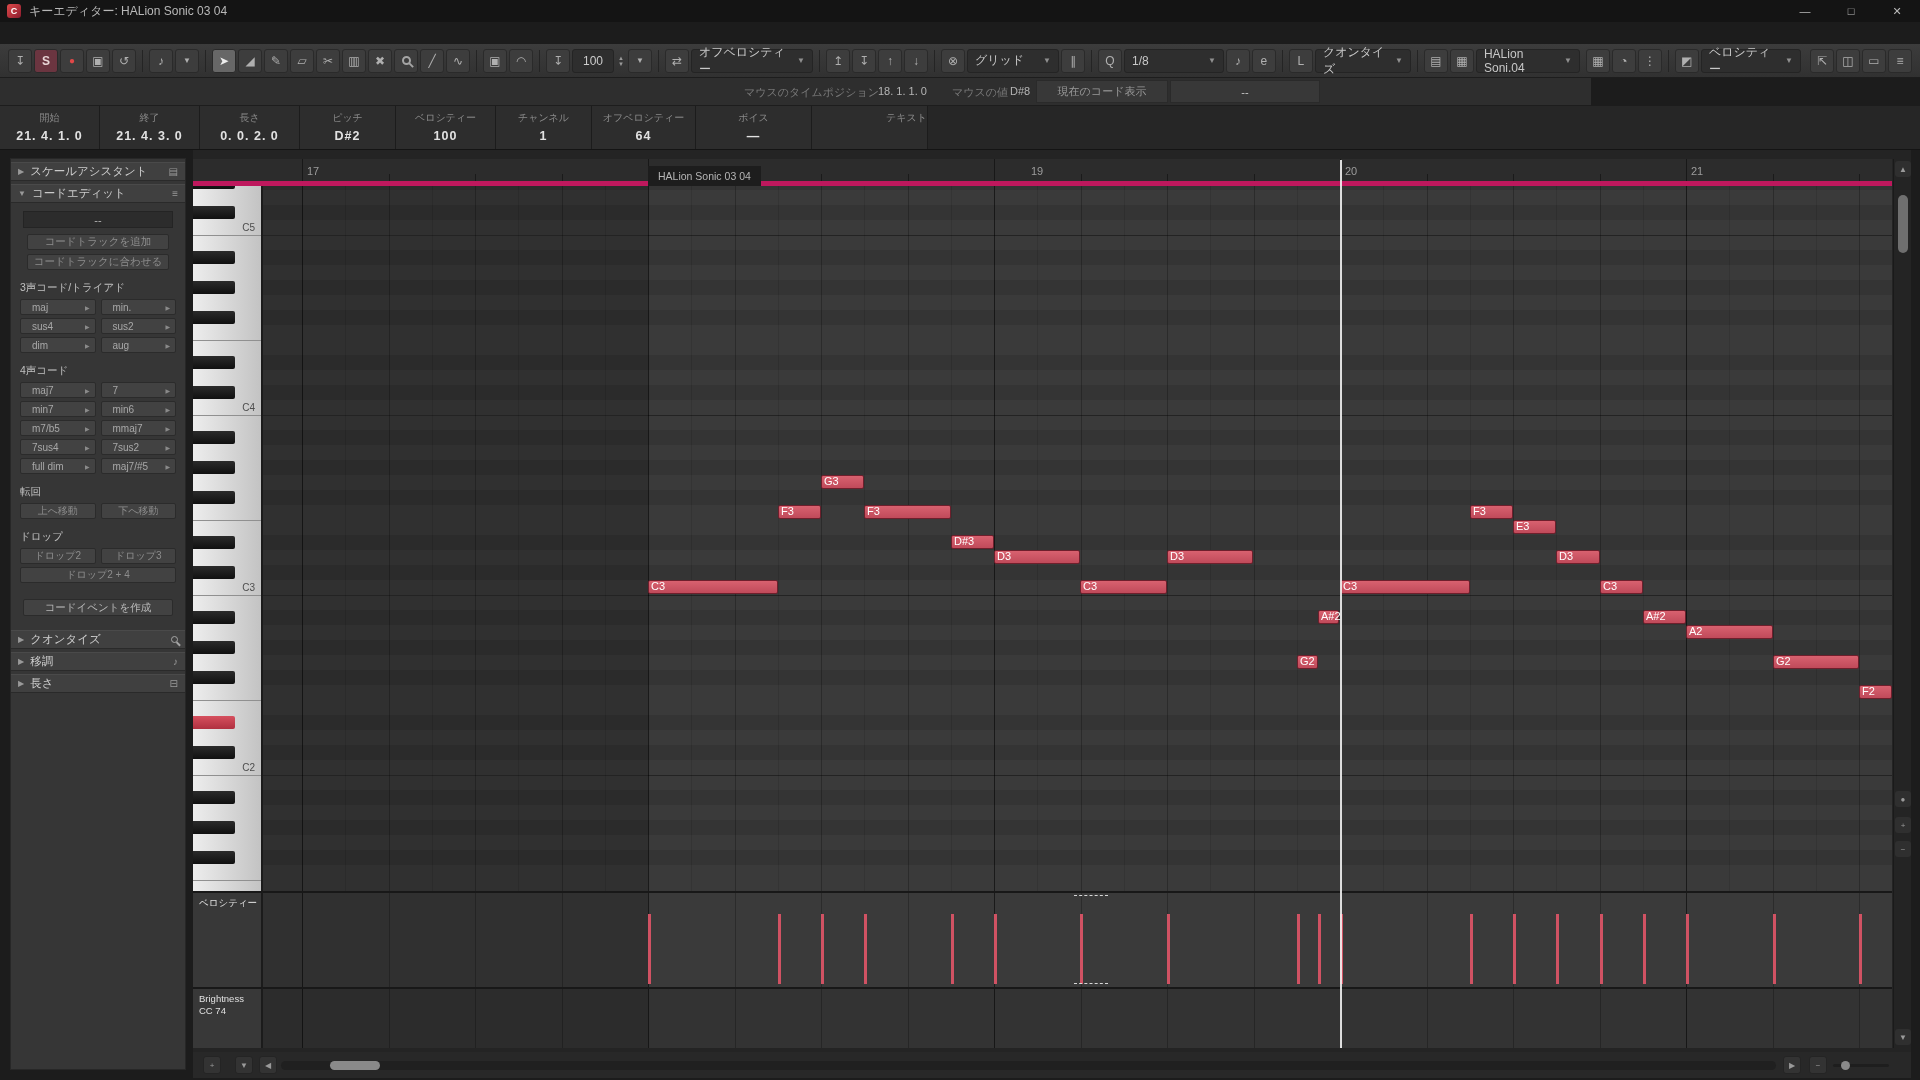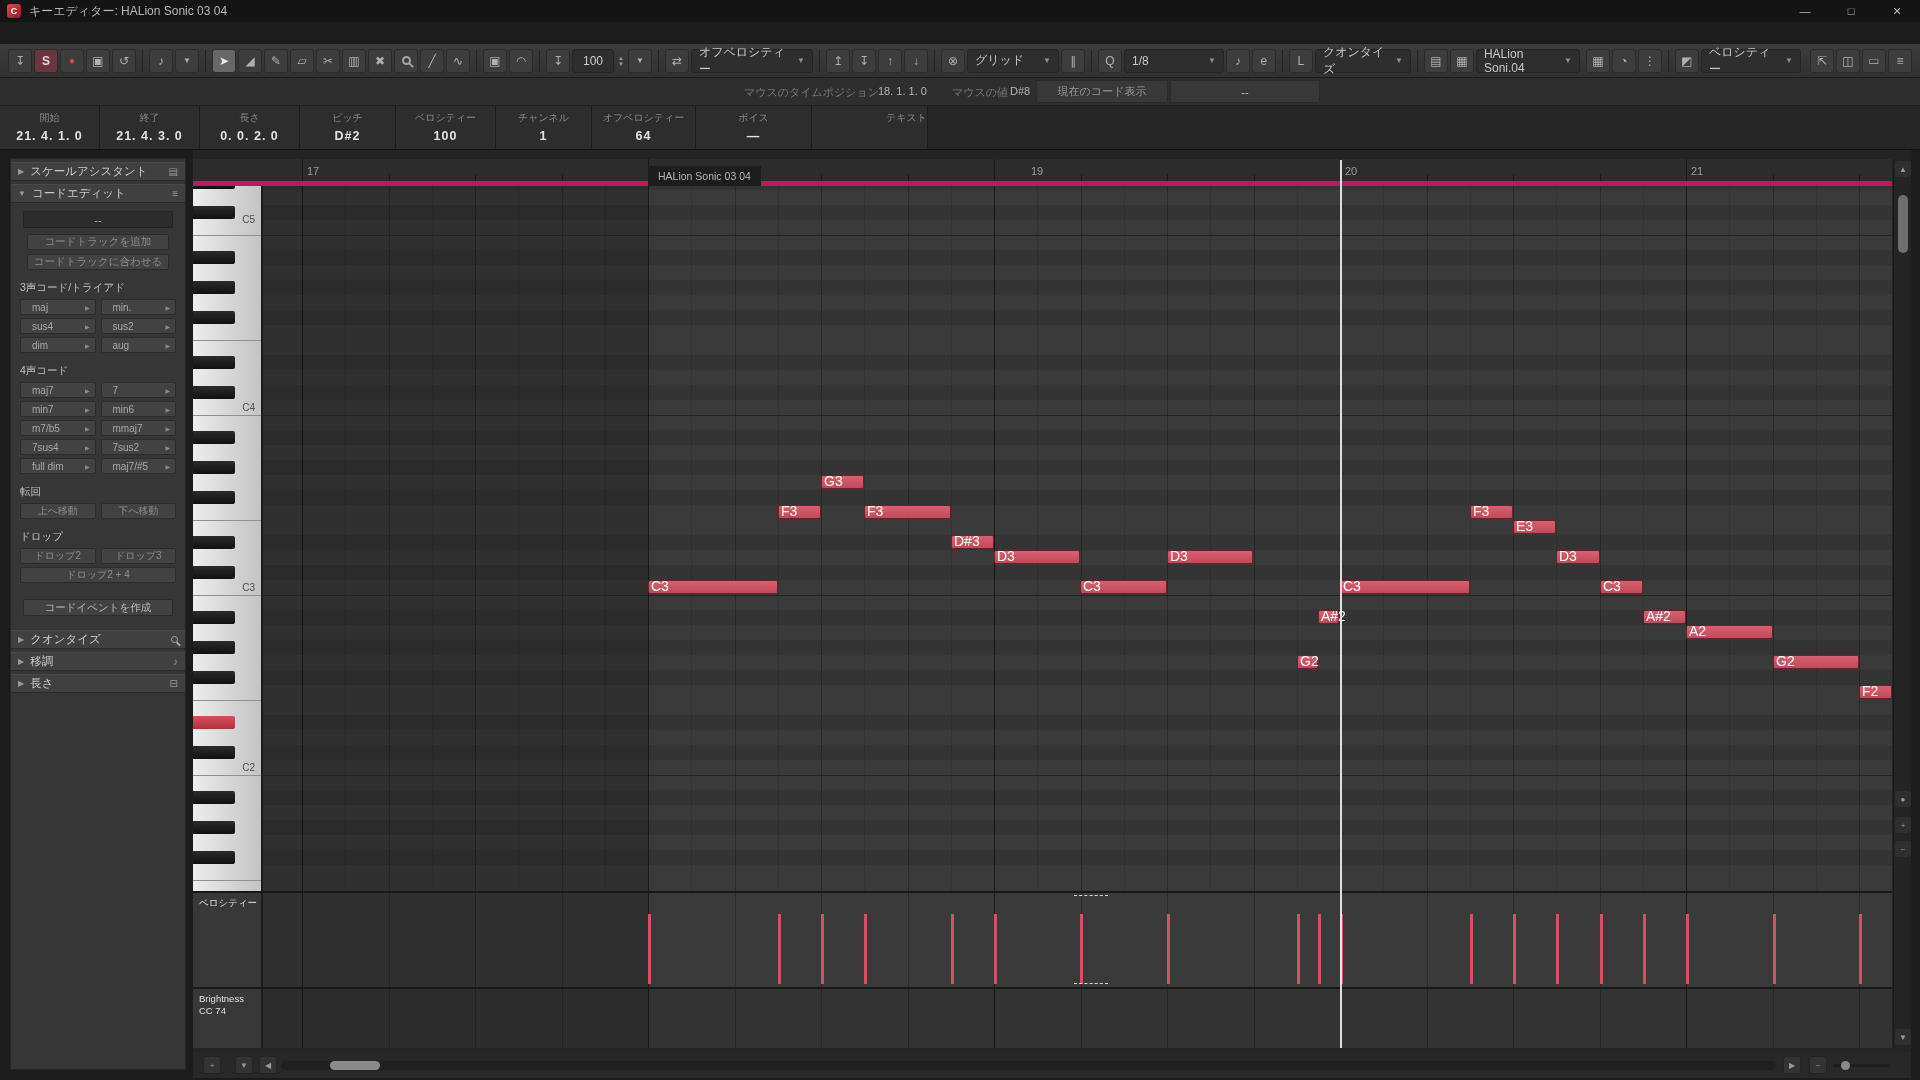--- a/index.html
+++ b/index.html
@@ -28,21 +28,21 @@
   .tb-dd{display:flex;align-items:center;gap:6px;height:24px;background:#2e2e2e;border:1px solid #242424;border-radius:3px;font-size:12px;color:#c8c8c8;padding:0 7px;flex:none;}
   .tb-dd .dd-arrow{font-size:8px;color:#8f8f8f;margin-left:auto;}
   .tb-val{height:24px;min-width:42px;background:#2e2e2e;border:1px solid #242424;border-radius:3px;display:flex;align-items:center;justify-content:center;font-size:12px;color:#ccc;}
   .spin{display:flex;flex-direction:column;font-size:6px;line-height:6px;color:#9a9a9a;padding:0 2px;}
   .mag{width:9px;height:9px;border:2px solid #a5a5a5;border-radius:50%;position:relative;display:inline-block;}
   .mag::after{content:"";position:absolute;width:6px;height:2px;background:#a5a5a5;transform:rotate(45deg);right:-5px;bottom:-3px;}
   .mag.small{width:7px;height:7px;border-width:1.5px;}
   .mag.small::after{width:5px;height:1.5px;right:-4px;bottom:-2px;}
 
   
-  .statusrow{position:absolute;left:0;top:78px;width:1920px;height:28px;background:#2e2e2e;border-bottom:1px solid #1d1d1d;font-size:11px;padding-left:8px;}
+  .statusrow{position:absolute;left:0;top:78px;width:1591px;height:28px;background:#2e2e2e;border-bottom:1px solid #1d1d1d;font-size:11px;padding-left:8px;}
   .statusrow span{position:absolute;top:7px;}
   .st-muted{color:#7a7a7a;}
   .st-val{color:#b5b5b5;}
   .st-chip{position:absolute;top:2px;height:23px;background:#383838;border:1px solid #2a2a2a;display:flex;align-items:center;justify-content:center;color:#9a9a9a;}
   .st-chip.val{color:#c8c8c8;}
 
   
   .infoline{position:absolute;left:0;top:106px;width:1920px;height:44px;background:#262626;border-bottom:1px solid #141414;display:flex;}
   .info-cell{height:100%;border-right:1px solid #1c1c1c;background:#2d2d2d;display:flex;flex-direction:column;align-items:center;padding-top:5px;}
   .info-label{font-size:10px;color:#8a8a8a;}
@@ -79,21 +79,21 @@
   .key-label{position:absolute;right:6px;font-size:10px;color:#4d4d4d;}
 
   .grid{position:absolute;left:263px;top:186px;width:1629px;height:705px;background:#303030;overflow:hidden;}
   .region-bg{position:absolute;top:0;height:100%;background:#3a3a3a;}
   .region-bg.dim{background:#333333;}
   .stripe{position:absolute;left:0;width:100%;height:15px;background:rgba(0,0,0,0.10);}
   .octline{position:absolute;left:0;width:100%;height:1px;background:#232323;}
   .vline{position:absolute;top:0;width:1px;background:rgba(0,0,0,0.25);}
   .vline-measure{background:rgba(0,0,0,0.55);}
   .vline-faint{background:rgba(0,0,0,0.10);}
-  .note{position:absolute;height:14px;background:linear-gradient(180deg,#d8616f,#c04a5a);border:1px solid #6e1f2c;border-radius:2px;color:#fff;font-size:14px;line-height:11px;padding-left:2px;white-space:nowrap;z-index:10;}
+  .note{position:absolute;height:14px;background:linear-gradient(180deg,#d8616f,#c04a5a);border:1px solid #6e1f2c;border-radius:2px;color:#fff;font-size:11px;line-height:11px;padding-left:2px;white-space:nowrap;z-index:10;}
   .playhead{position:absolute;top:160px;width:2px;height:888px;background:rgba(242,242,242,0.9);z-index:40;}
 
   .vel-lane{position:absolute;left:263px;top:891px;width:1629px;height:96px;background:#303030;border-top:2px solid #181818;overflow:hidden;}
   .vel-bar{position:absolute;width:3px;background:#d05263;z-index:5;}
   .dash-mark{position:absolute;width:34px;height:0;border-top:1px dashed #d8d8d8;z-index:6;}
   .cc-lane{position:absolute;left:263px;top:987px;width:1629px;height:61px;background:#2c2c2c;border-top:2px solid #181818;overflow:hidden;}
   .lane-label{position:absolute;left:193px;width:70px;background:#383838;border-right:2px solid #1b1b1b;border-top:2px solid #181818;padding:4px 0 0 6px;font-size:9.5px;color:#e0e0e0;line-height:12px;}
 
   
   .hscroll{position:absolute;left:193px;top:1052px;width:1718px;height:26px;background:#282828;}
@@ -429,21 +429,21 @@
       <div class="ruler-tick" style="left: 1666px;"></div>
       <div class="ruler-mark" style="left: 114px;">17</div>
       <div class="ruler-mark" style="left: 838px;">19</div>
       <div class="ruler-mark" style="left: 1152px;">20</div>
       <div class="ruler-mark" style="left: 1498px;">21</div>
     </div>
   <div class="region-chip">HALion Sonic 03 04</div>
   <div class="kb">
       <div class="black-key" style="top: -10px;"></div>
       <div class="black-key" style="top: 20px;"></div>
-      <div class="key-label" style="top: 28px;">C5</div>
+      <div class="key-label" style="top: 36px;">C5</div>
       <div class="white-sep" style="top: 49px;"></div>
       <div class="black-key" style="top: 65px;"></div>
       <div class="black-key" style="top: 95px;"></div>
       <div class="black-key" style="top: 125px;"></div>
       <div class="white-sep" style="top: 154px;"></div>
       <div class="black-key" style="top: 170px;"></div>
       <div class="black-key" style="top: 200px;"></div>
       <div class="key-label" style="top: 216px;">C4</div>
       <div class="white-sep" style="top: 229px;"></div>
       <div class="black-key" style="top: 245px;"></div>

